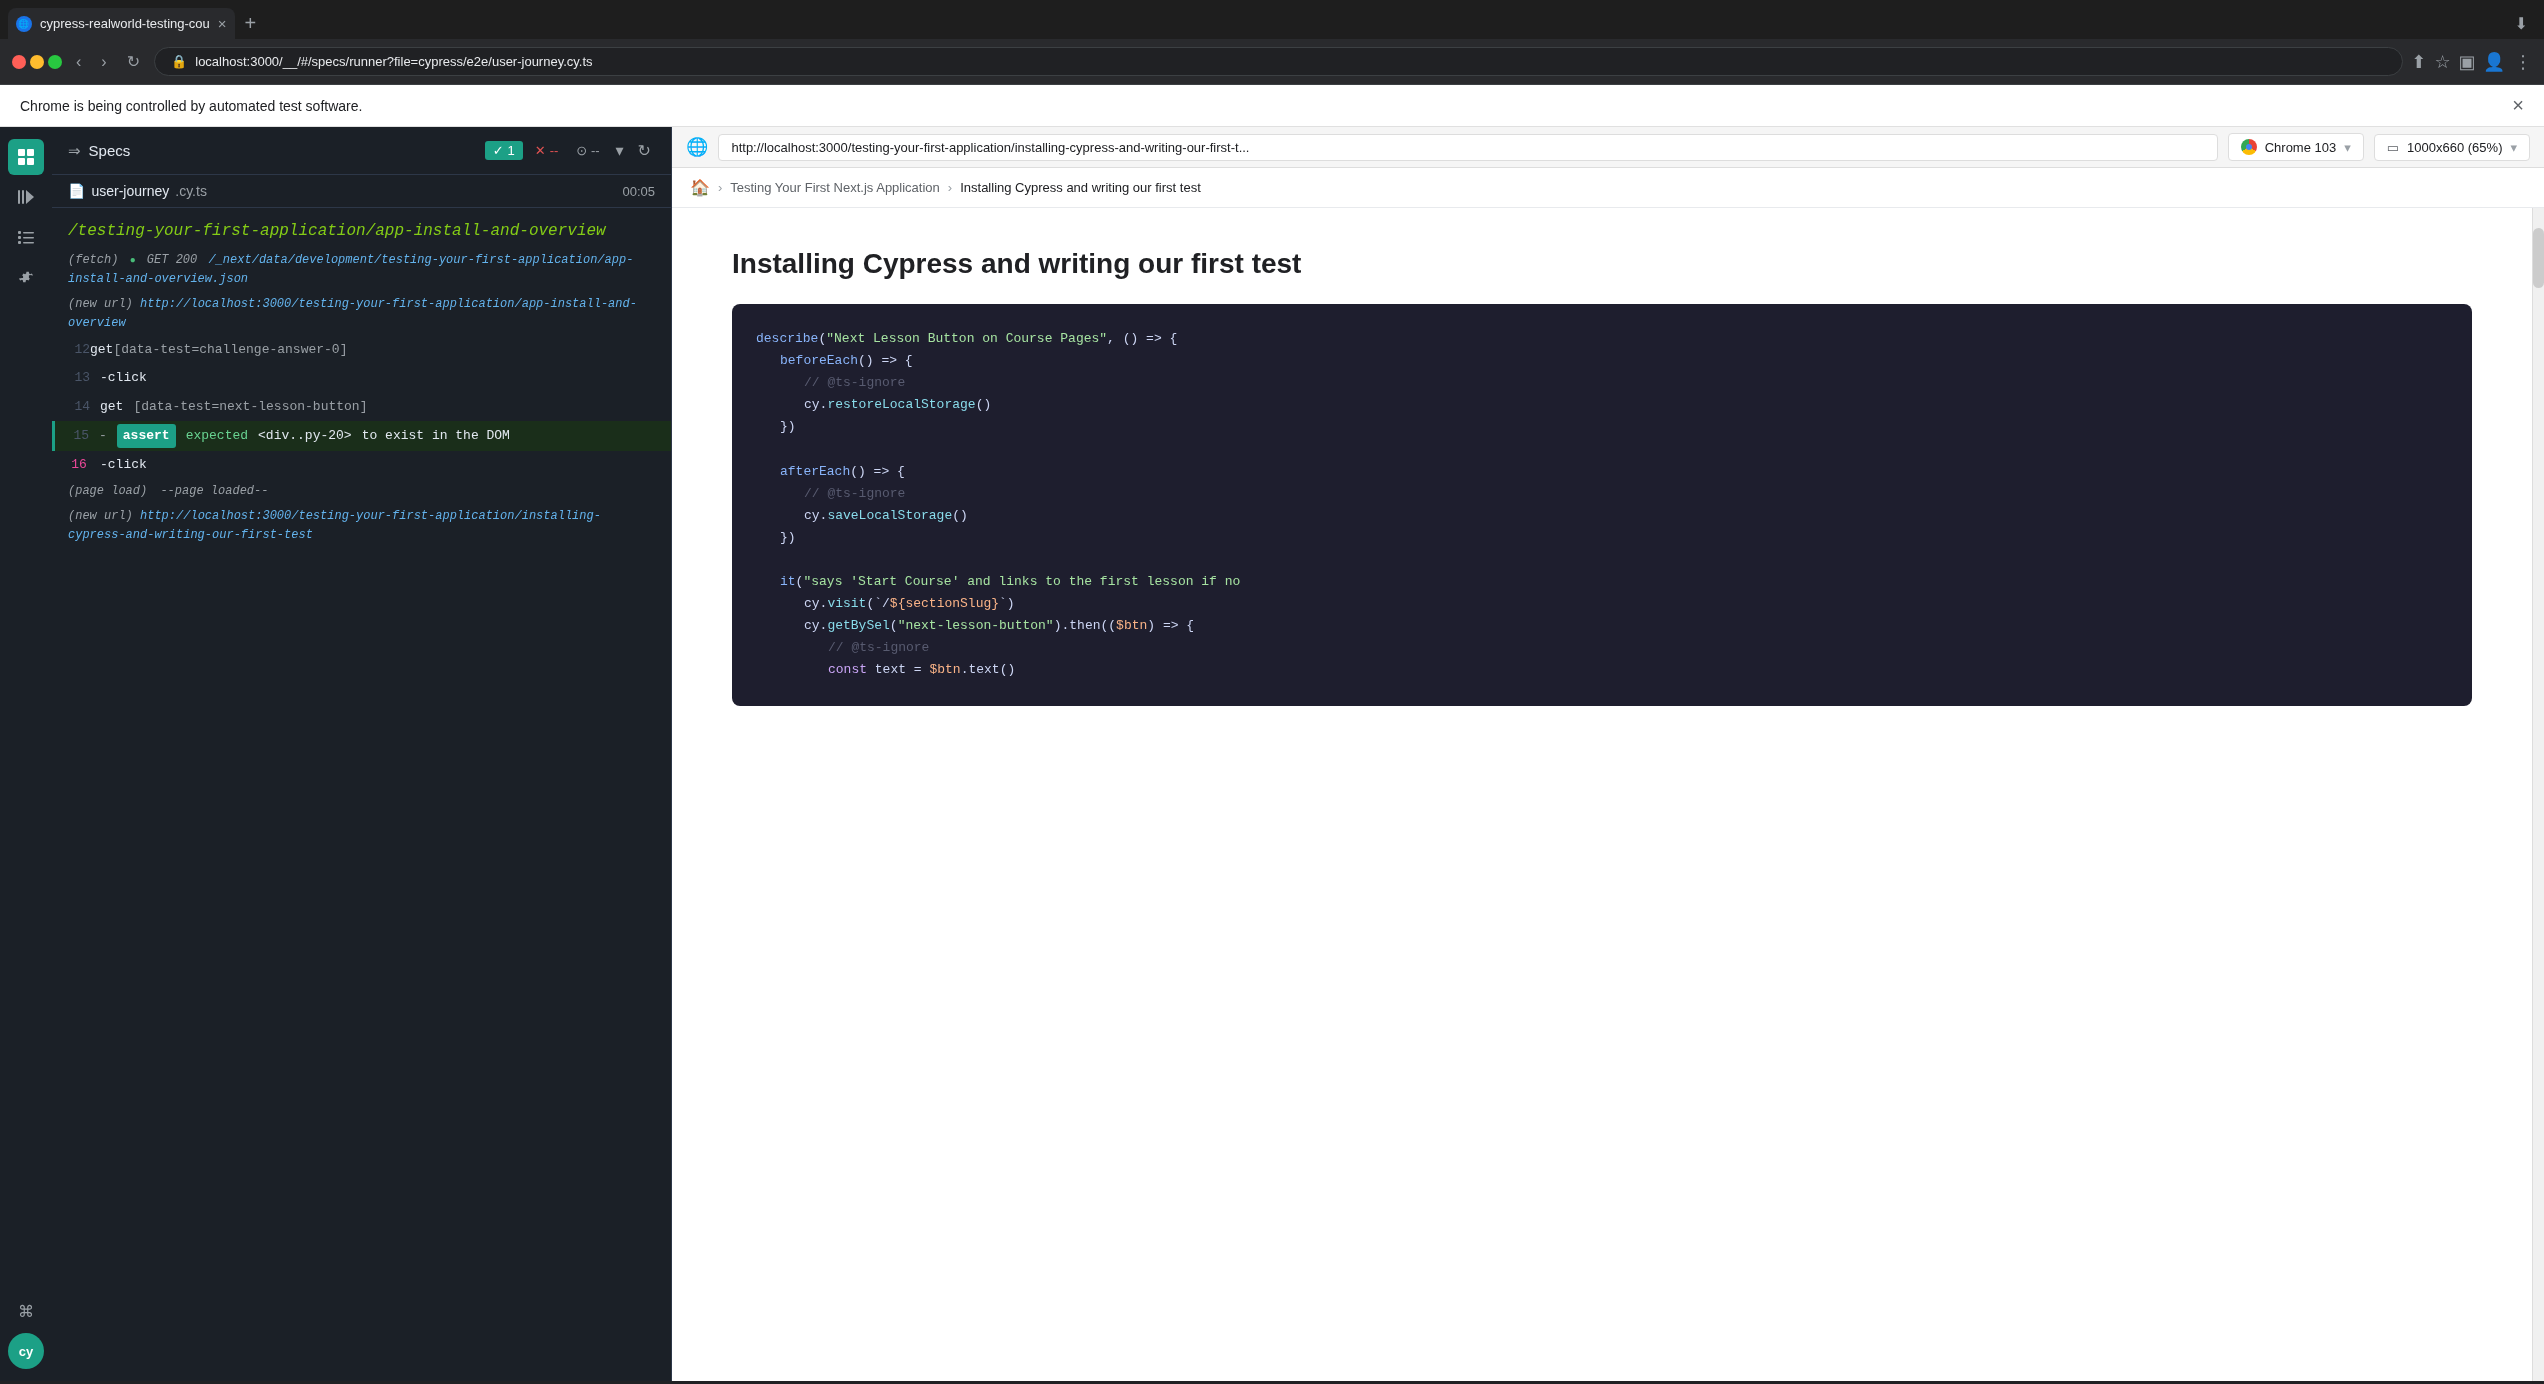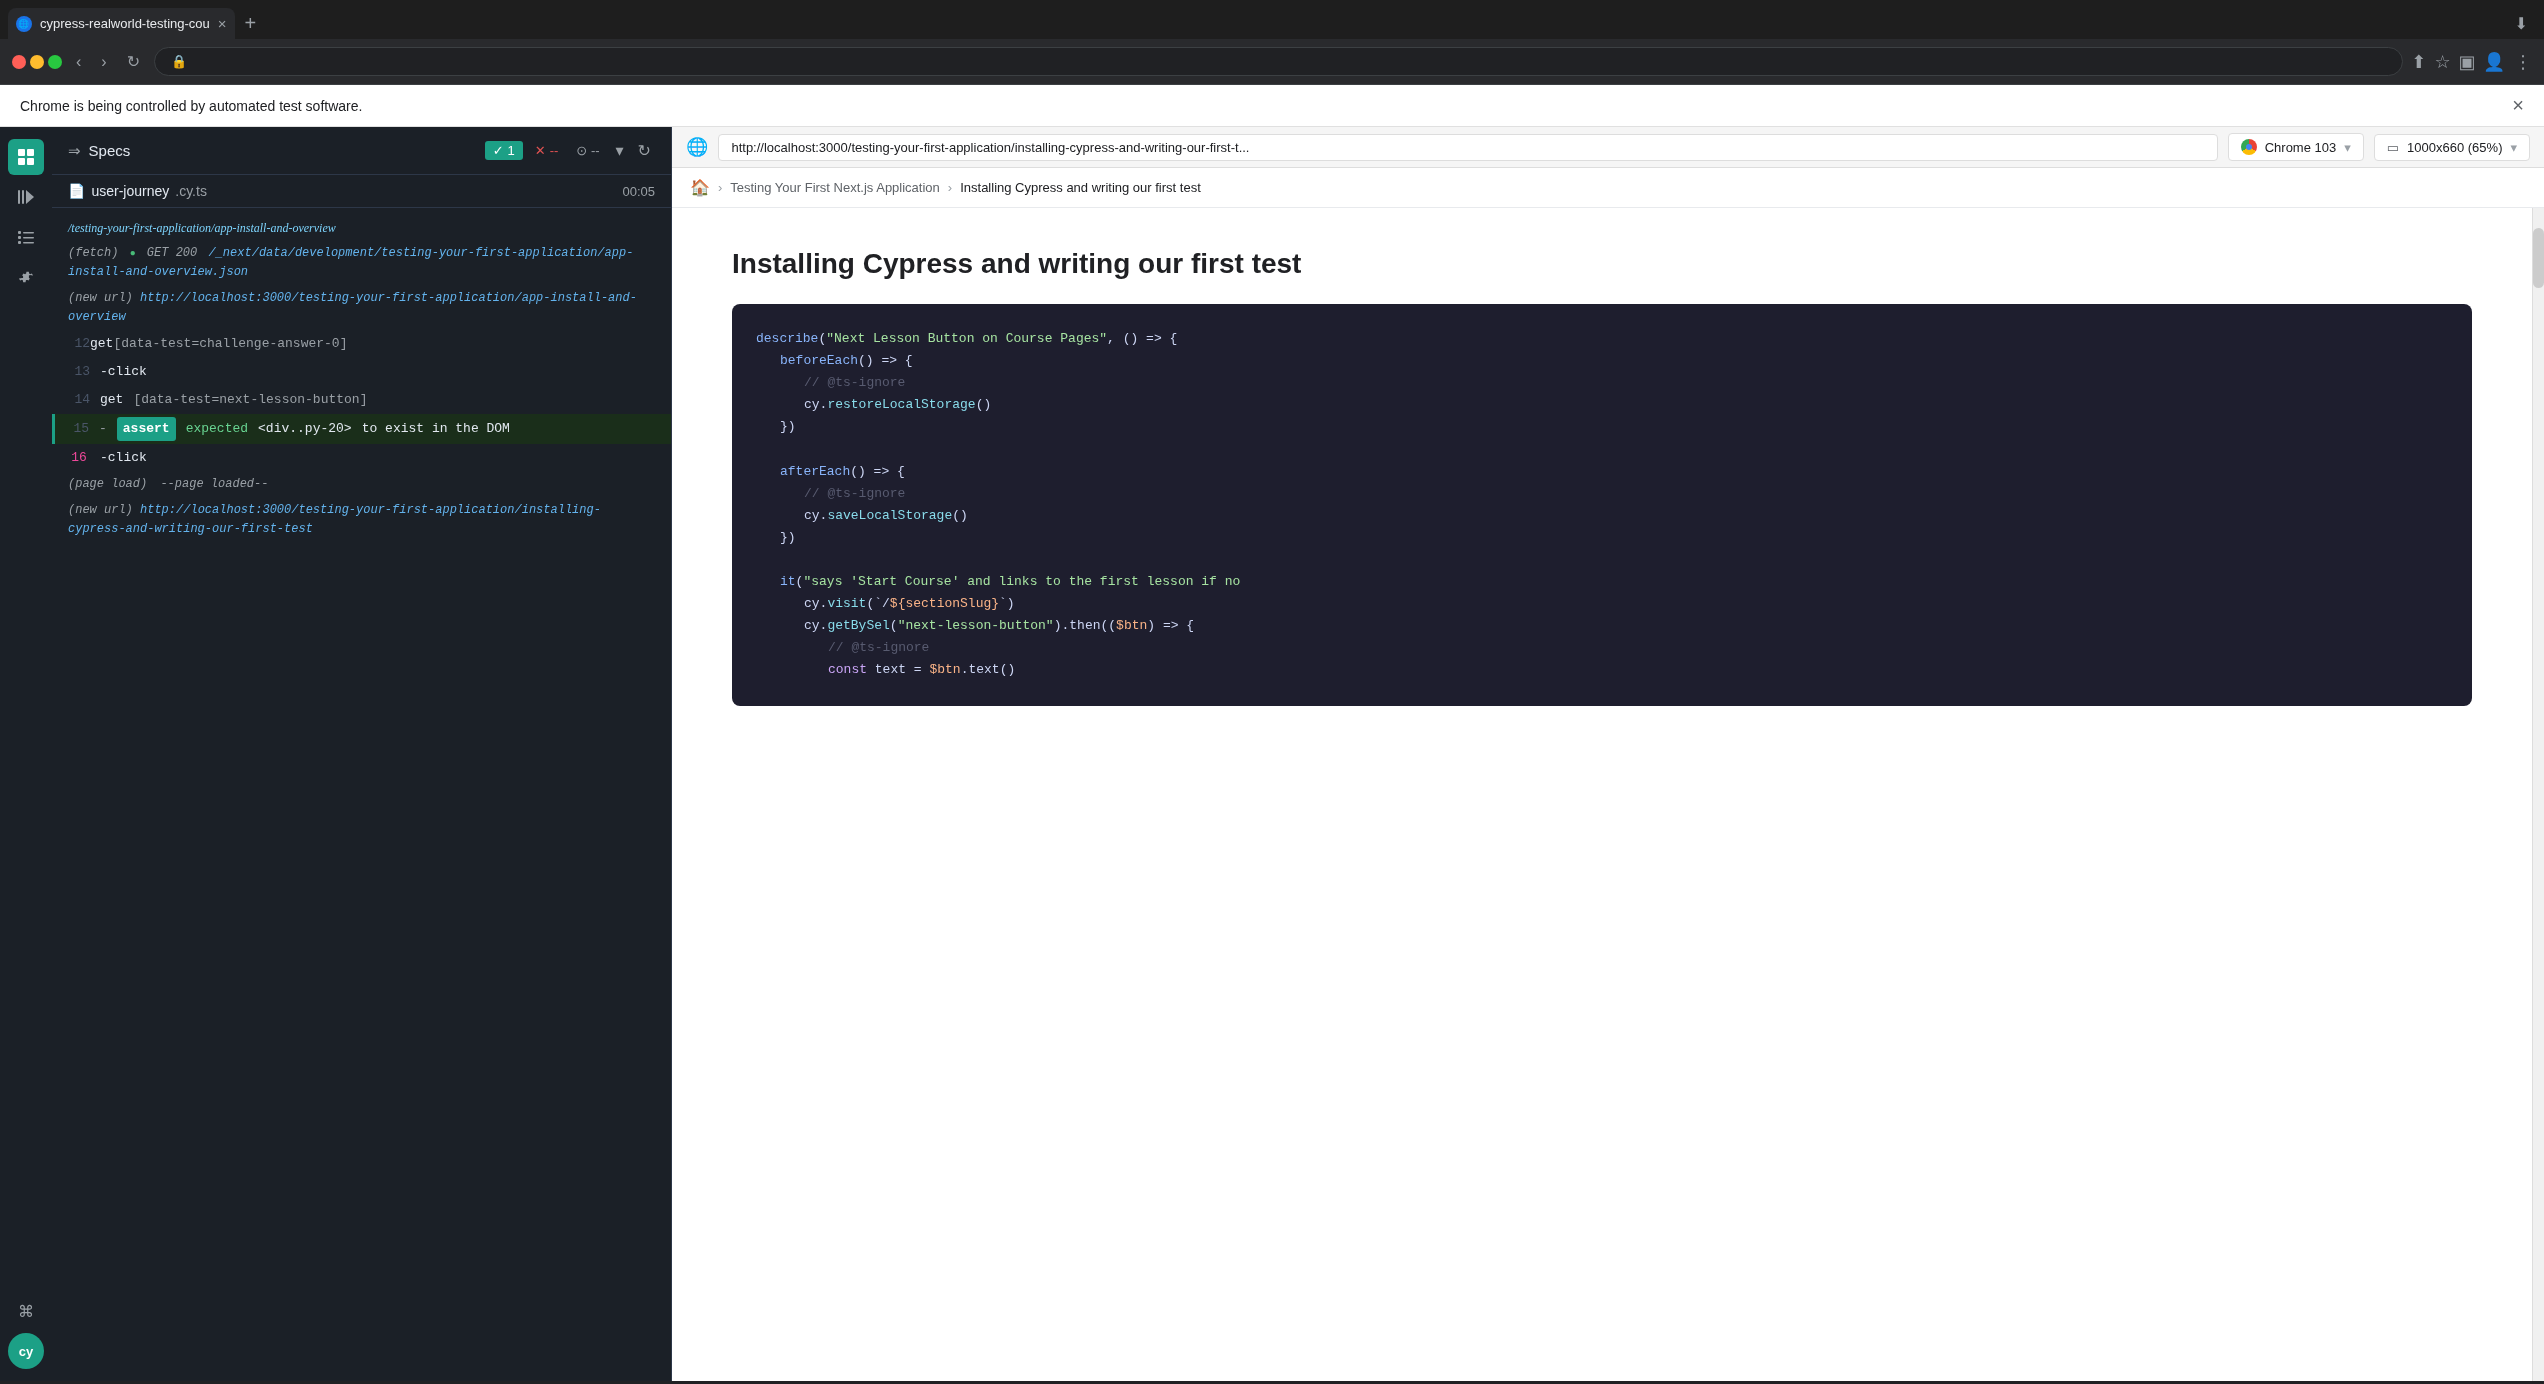--- a/index.html
+++ b/index.html
@@ -80,20 +80,21 @@
     <div style="display:flex;gap:4px;align-items:center;">
       <span style="width:14px;height:14px;border-radius:50%;background:#ff5f57;display:inline-block;"></span>
       <span style="width:14px;height:14px;border-radius:50%;background:#febc2e;display:inline-block;"></span>
       <span style="width:14px;height:14px;border-radius:50%;background:#28c840;display:inline-block;"></span>
     </div>
     <button style="background:none;border:none;color:#9aa0a6;cursor:pointer;font-size:16px;padding:4px 6px;">‹</button>
     <button style="background:none;border:none;color:#9aa0a6;cursor:pointer;font-size:16px;padding:4px 6px;">›</button>
     <button style="background:none;border:none;color:#9aa0a6;cursor:pointer;font-size:16px;padding:4px 6px;">↻</button>
     <div style="flex:1;background:#202124;border-radius:20px;padding:6px 16px;display:flex;align-items:center;gap:8px;border:1px solid #3c4043;">
       <span style="color:#9aa0a6;font-size:13px;">🔒</span>
+      <span style="color:#e8eaed;font-size:13px;flex:1;">localhost:3000/__/#/specs/runner?file=cypress/e2e/user-journey.cy.ts</span>
     </div>
     <span style="color:#9aa0a6;font-size:18px;cursor:pointer;">⬆</span>
     <span style="color:#9aa0a6;font-size:18px;cursor:pointer;">☆</span>
     <span style="color:#9aa0a6;font-size:18px;cursor:pointer;">▣</span>
     <span style="color:#9aa0a6;font-size:18px;cursor:pointer;">👤</span>
     <span style="color:#9aa0a6;font-size:18px;cursor:pointer;">⋮</span>
   </div>
 </div>
 
 <div style="background:#fff;color:#202124;padding:9px 20px;display:flex;align-items:center;justify-content:space-between;font-size:14px;border-bottom:1px solid #e0e0e0;">
@@ -170,21 +171,21 @@
       <div class="file-name">
         <span style="color:#9aa0a6;font-size:14px;">📄</span>
         <span>user-journey</span>
         <span class="file-name-ts">.cy.ts</span>
       </div>
       <span class="file-time">00:05</span>
     </div>
 
     <div class="test-output">
 
-      <div style="padding:3px 16px;font-family:Liberation Serif, serif;font-size:12px;color:#7dd3fc;font-style:italic;line-height:1.6;">
+      <div style="padding:3px 16px;font-family:Liberation Mono, monospace;font-size:16px;color:#84cc16;font-style:italic;line-height:1.6;">
         <span>/testing-your-first-application/app-install-and-overview</span>
       </div>
 
       <div style="padding:3px 16px 3px 16px;font-family:Liberation Mono, monospace;font-size:12px;color:#9aa0a6;font-style:italic;line-height:1.6;">
         <span style="color:#9aa0a6;">(fetch)</span>
         <span style="color:#48bb78;margin:0 4px;font-size:10px;">●</span>
         <span style="color:#9aa0a6;">GET 200</span>
         <span style="color:#63b3ed;margin-left:4px;">/_next/data/development/testing-your-first-application/app-install-and-overview.json</span>
       </div>
 

